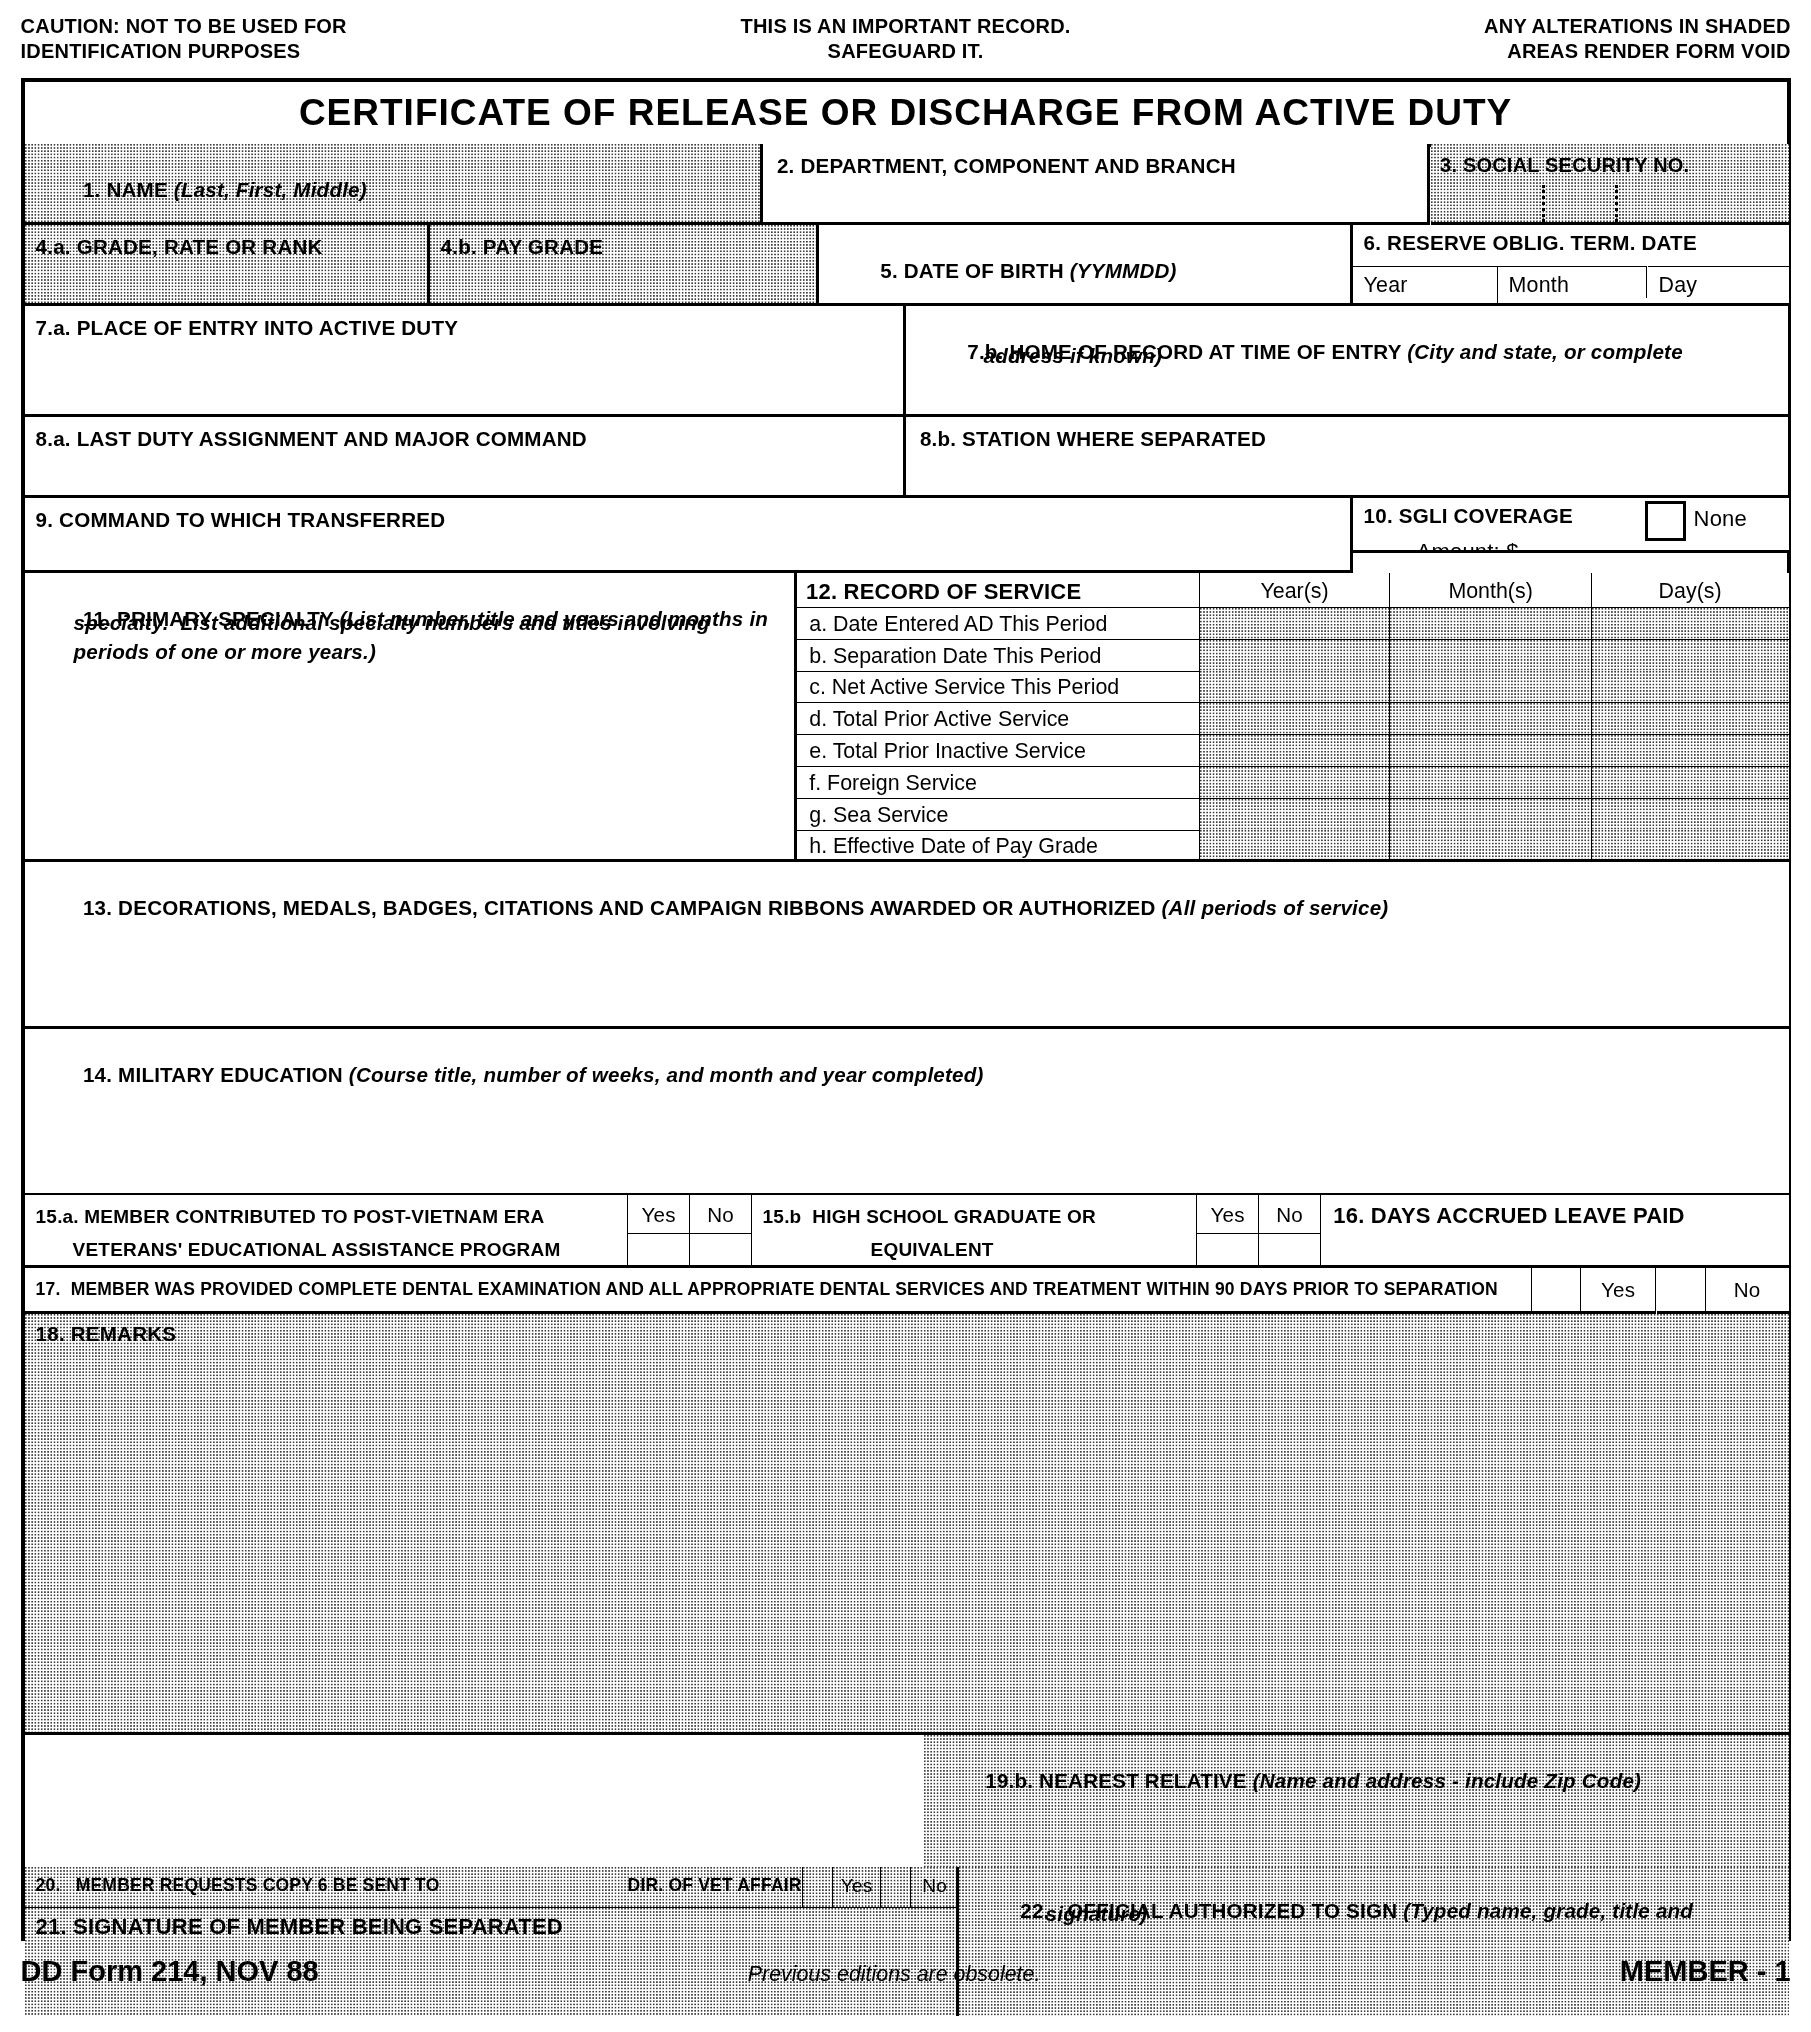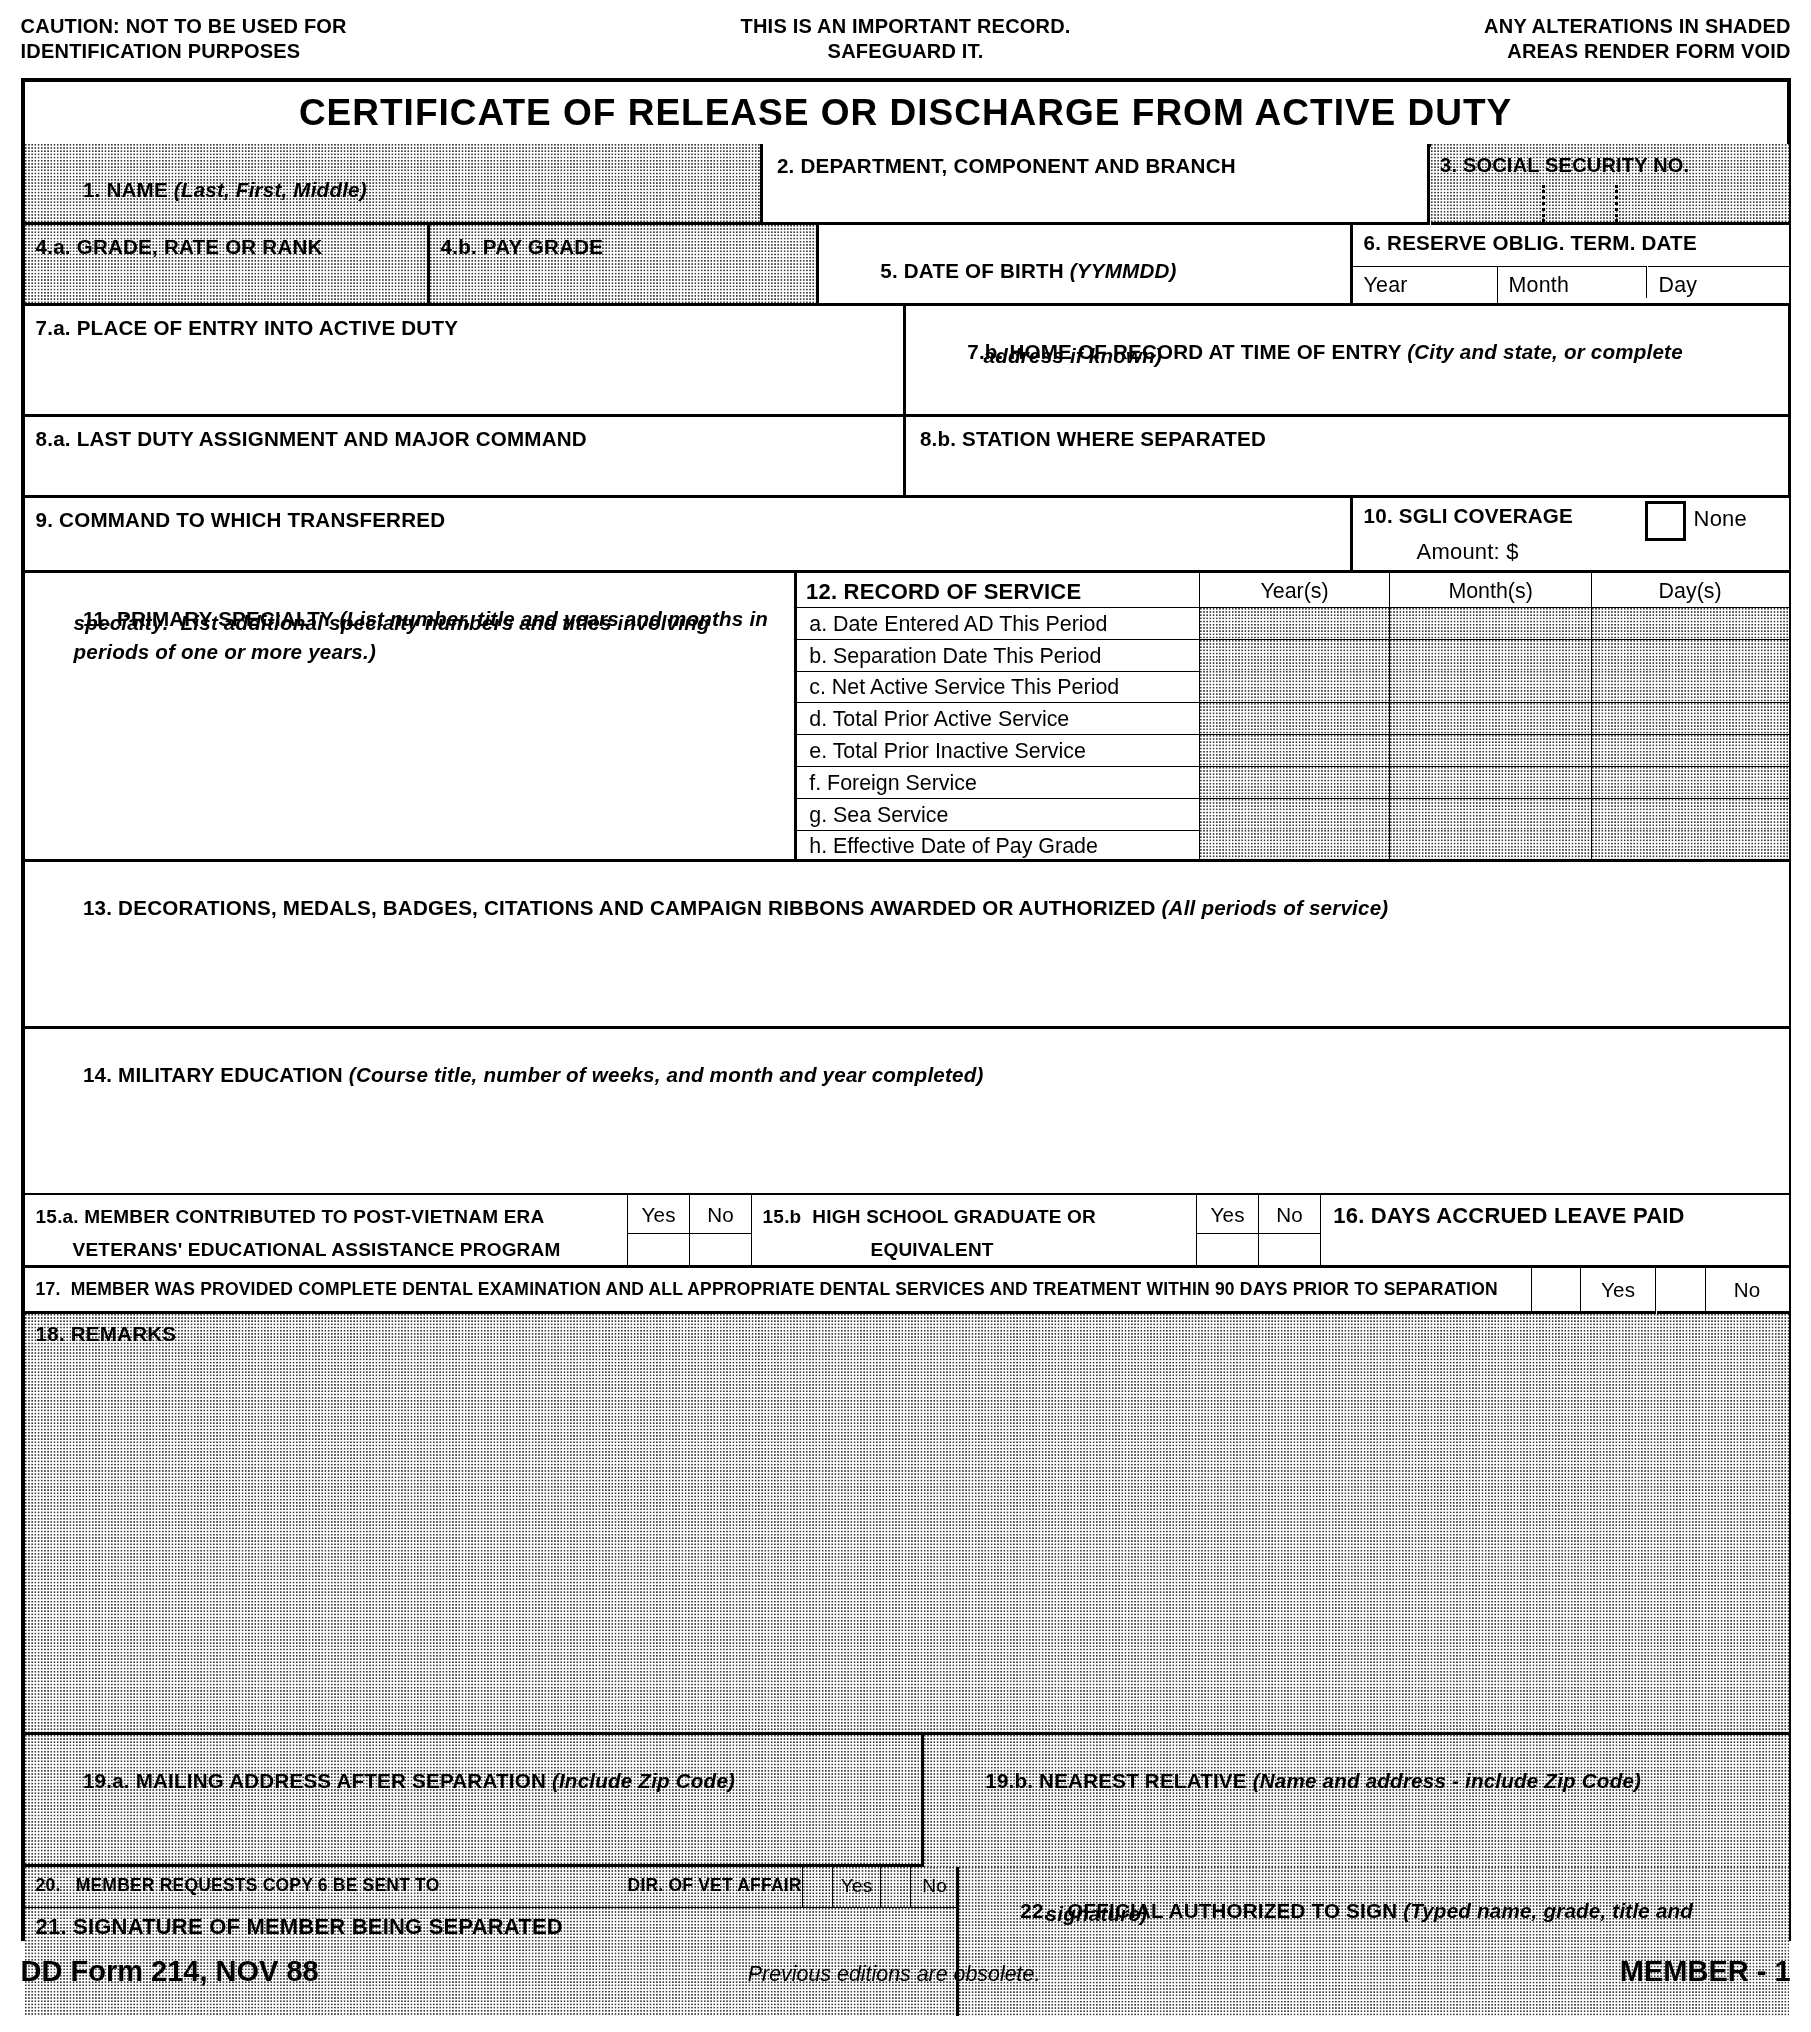--- a/index.html
+++ b/index.html
@@ -216,21 +216,21 @@
     <div class="cell bb br" style="left:0;top:335px;width:881px;height:81px;background:#fff;">
       <div class="lbl" style="left:11px;top:9.5px;">8.a. LAST DUTY ASSIGNMENT AND MAJOR COMMAND</div>
     </div>
     <div class="cell bb" style="left:881px;top:335px;width:882px;height:81px;background:#fff;">
       <div class="lbl" style="left:14.3px;top:9.5px;">8.b. STATION WHERE SEPARATED</div>
     </div>
 
     <div class="cell bb br" style="left:0;top:416px;width:1328px;height:75px;background:#fff;">
       <div class="lbl" style="left:11px;top:9.5px;">9. COMMAND TO WHICH TRANSFERRED</div>
     </div>
-    <div class="cell bb" style="left:1328px;top:416px;width:436px;height:75px;background:#fff;">
+    <div class="cell bb" style="left:1328px;top:416px;width:436px;height:55px;background:#fff;">
       <div class="lbl" style="left:11px;top:6.4px;">10. SGLI COVERAGE</div>
       <div class="ckbox" style="left:292px;top:3.2px;width:41px;height:40px;"></div>
       <div class="lbl" style="left:341px;top:8px;font-weight:normal;font-size:22px;">None</div>
       <div class="lbl" style="left:64px;top:41px;font-weight:normal;font-size:22px;">Amount: $</div>
     </div>
 
     <div class="cell bb br" style="left:0;top:491px;width:772px;height:289px;background:#fff;">
       <div class="lbl" style="left:11px;top:9.5px;">
         <span>11. PRIMARY SPECIALTY </span><span class="ital">(List number, title and years and months in</span>
       </div>
@@ -362,25 +362,20 @@
     </div>
     <div class="cell bb br2" style="left:1632px;top:1186px;width:49px;height:46px;background:#fff;"></div>
     <div class="cell bb" style="left:1681px;top:1186px;width:83px;height:46px;background:#fff;">
       <div class="lbl ctr" style="left:0;top:9.5px;width:83px;font-weight:normal;font-size:20.6px;">No</div>
     </div>
 
     <div class="cell shaded bb" style="left:0;top:1232px;width:1764px;height:421px;">
       <div class="lbl" style="left:11px;top:8px;">18. REMARKS</div>
     </div>
 
-    <div class="cell shaded bb br" style="left:0;top:1653px;width:899px;height:132px;">
-      <div class="lbl" style="left:11px;top:9.5px;">
-        <span>19.a. MAILING ADDRESS AFTER SEPARATION </span><span class="ital">(Include Zip Code)</span>
-      </div>
-    </div>
     <div class="cell shaded bb" style="left:899px;top:1653px;width:865px;height:168px;">
       <div class="lbl" style="left:14.3px;top:9.5px;">
         <span>19.b. NEAREST RELATIVE </span><span class="ital">(Name and address - include Zip Code)</span>
       </div>
     </div>
 
     <div class="cell shaded bb2 br2" style="left:0;top:1785px;width:778px;height:41px;">
       <div class="lbl" style="left:11px;top:8px;font-size:17.5px;">20.   MEMBER REQUESTS COPY 6 BE SENT TO</div>
       <div class="lbl" style="left:603px;top:8px;font-size:17.5px;">DIR. OF VET AFFAIRS</div>
     </div>

